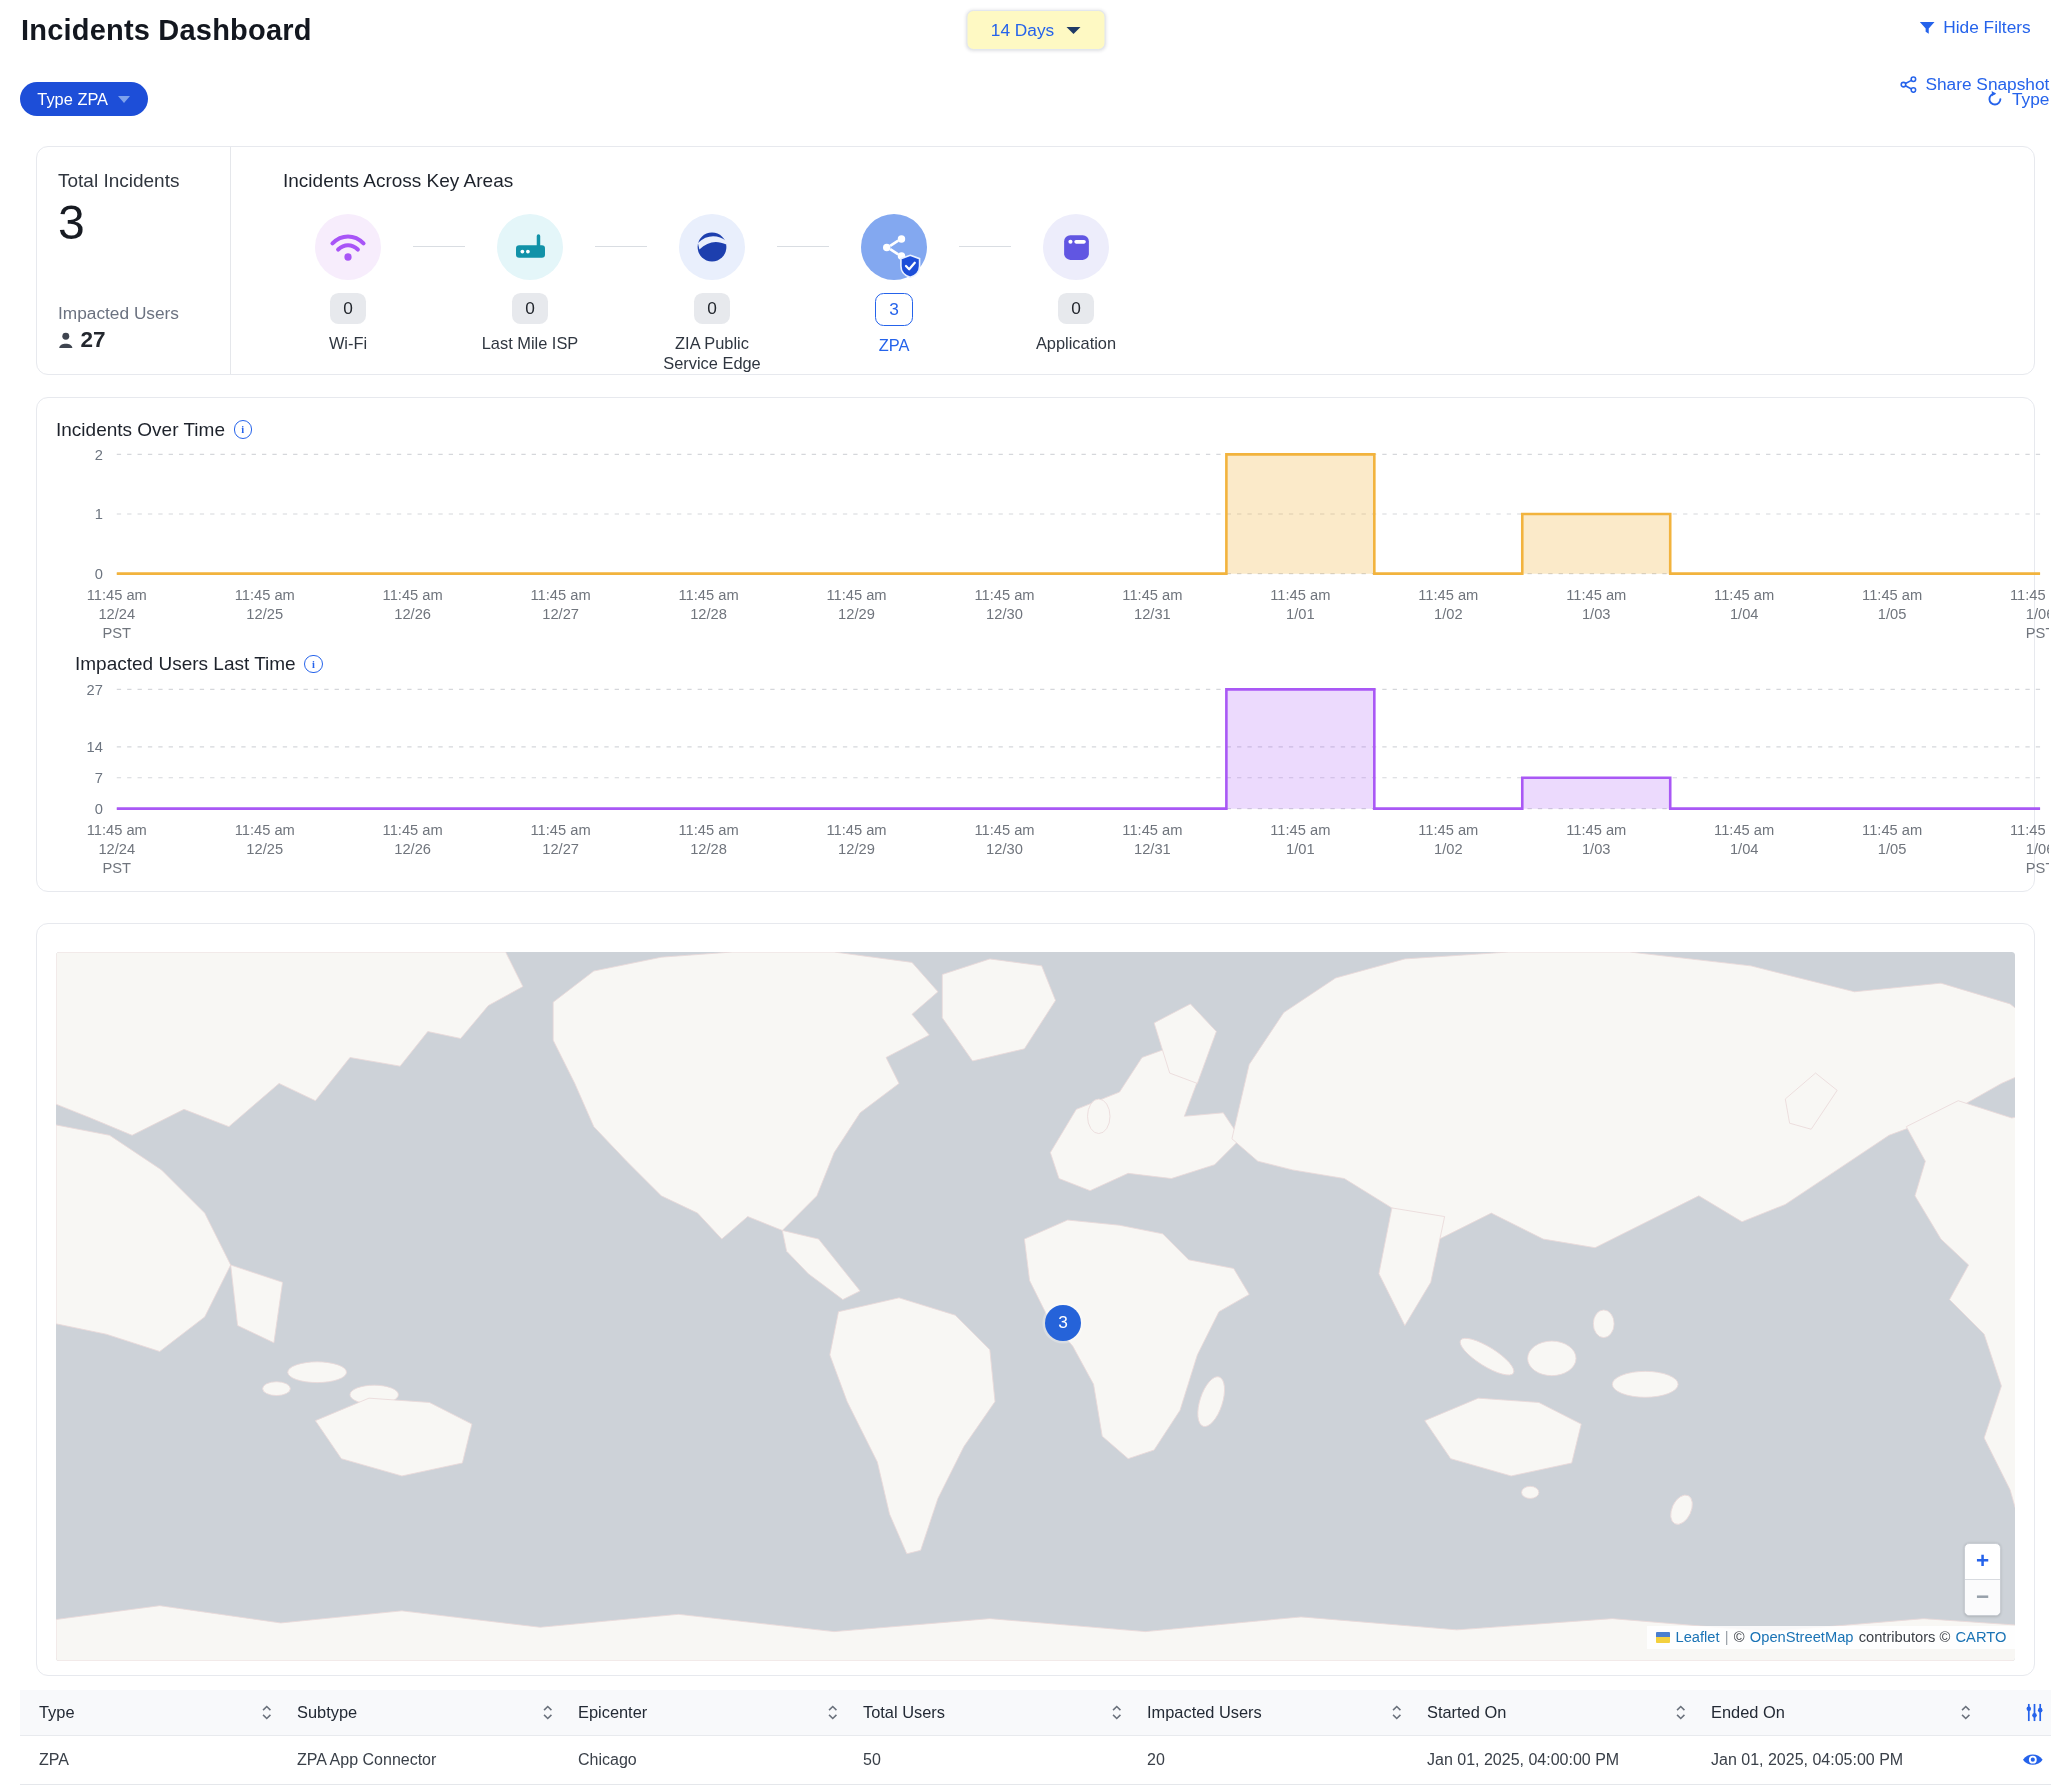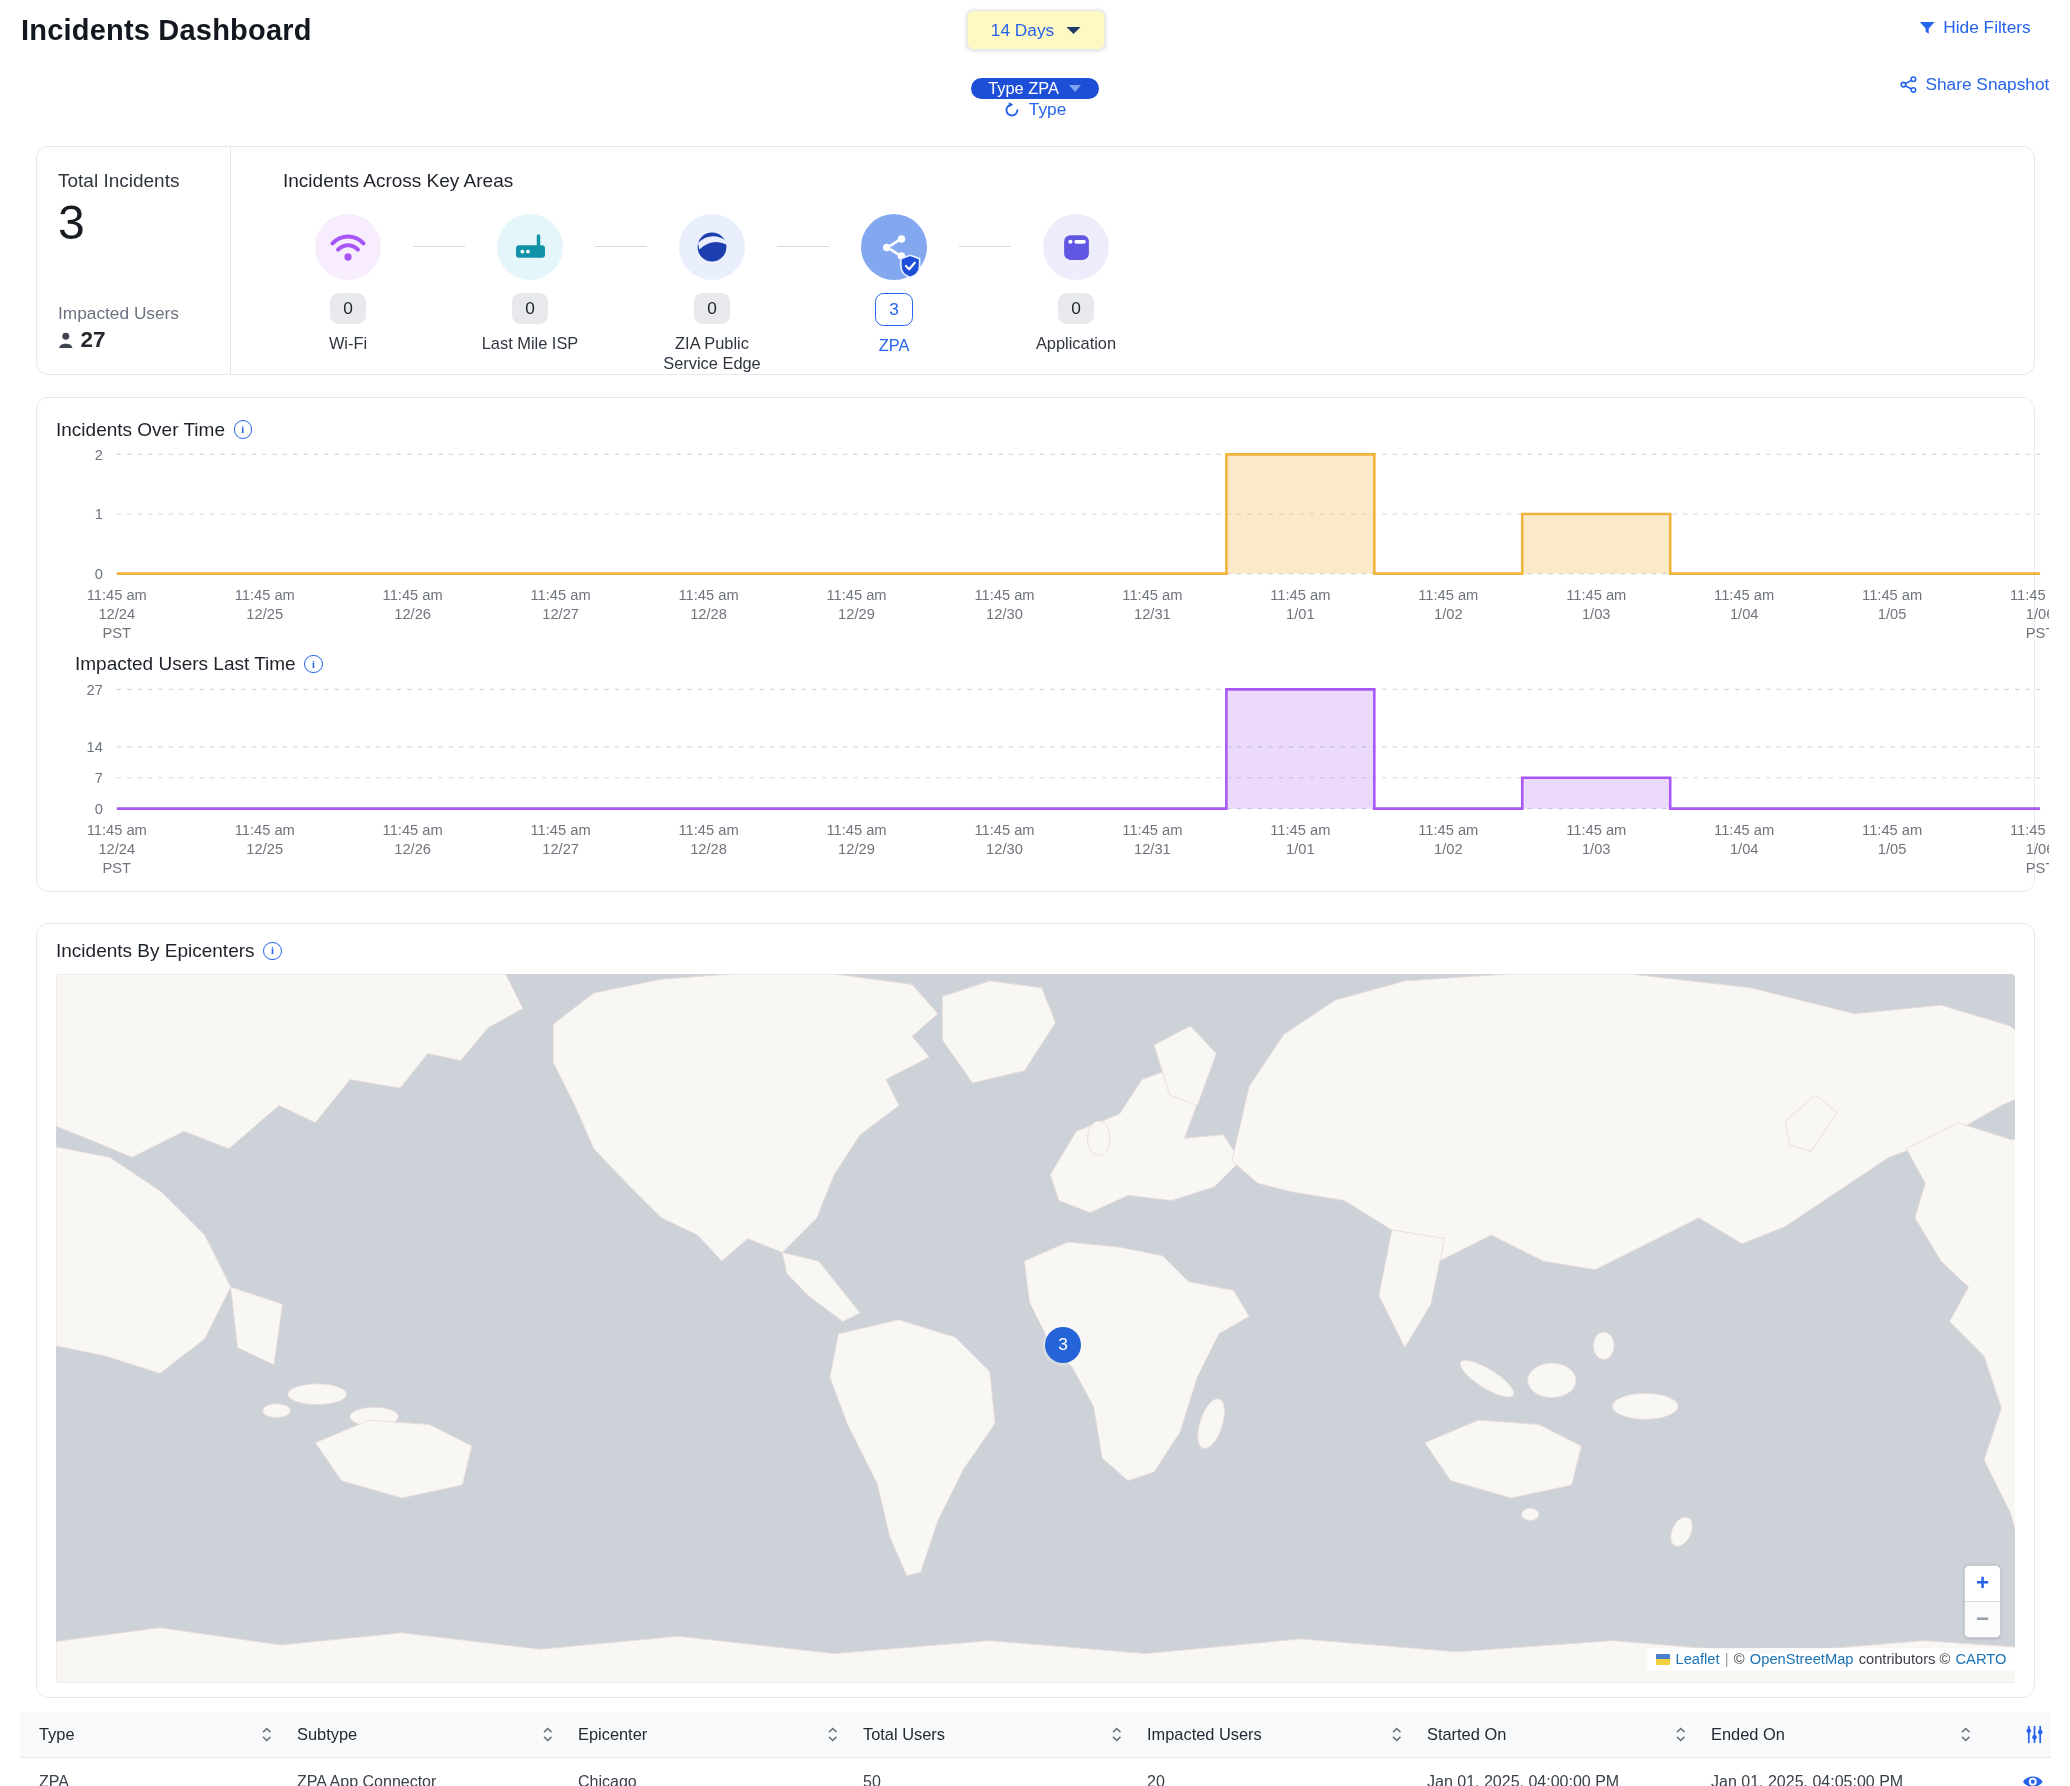--- a/index.html
+++ b/index.html
@@ -11,21 +11,21 @@
   .hdr h1{margin:0;font-size:29px;font-weight:700;color:#13171f;letter-spacing:0.2px;}
   .range-box{position:absolute;left:50%;top:10.4px;transform:translateX(-50%);
     width:137px;height:38px;background:#fef9c3;border:0.9px solid #e3e7ee;border-radius:7px;
     box-shadow:0 0.9px 3.5px rgba(20,30,60,.14);display:flex;align-items:center;justify-content:center;gap:12px;cursor:pointer;}
   .range-box span{color:#2563eb;font-size:17.3px;}
   .caret-dn{width:0;height:0;border-left:7px solid transparent;border-right:7px solid transparent;border-top:7.8px solid #1f3a66;}
   .hdr-links{position:absolute;right:21.6px;top:17.3px;display:flex;gap:36px;align-items:center;flex-direction:column;}
   .blue-link{display:flex;align-items:center;gap:7.8px;color:#2563eb;font-size:17.3px;cursor:pointer;}
 
   
-  .filter-row{display:flex;justify-content:space-between;align-items:center;padding:12px 21.6px 0 20px;height:42px;flex-direction:column;}
+  .filter-row{display:flex;justify-content:space-between;align-items:center;padding:12px 21.6px 0 20px;height:42px;}
   .chip{display:inline-flex;align-items:center;gap:10.4px;background:#1d4ed8;color:#fff;
     font-size:16.4px;padding:0 17.3px;height:34px;border-radius:864px;cursor:pointer;}
   .chip .caret{width:0;height:0;border-left:6px solid transparent;border-right:6px solid transparent;border-top:7px solid #7ea2ec;}
 
   
   .card{border:0.9px solid #e7e9ee;border-radius:12px;margin:0 36px;background:#fff;}
   .card-title{font-size:19px;color:#1d222b;display:flex;align-items:center;gap:8.6px;font-weight:500;}
   .info{display:inline-flex;align-items:center;justify-content:center;width:16.4px;height:16.4px;
     border:1.4px solid #2563eb;border-radius:50%;color:#2563eb;font-size:10.4px;cursor:pointer;flex:0 0 auto;}
   .info::after{content:"i";font-family:"Liberation Serif",serif;font-weight:700;}
@@ -317,24 +317,20 @@
           <text x="2123.846153846154" y="180" text-anchor="middle" font-size="17" fill="#70757d">11:45 am</text>
           <text x="2123.846153846154" y="202" text-anchor="middle" font-size="17" fill="#70757d">1/05</text>
           <text x="2295" y="180" text-anchor="middle" font-size="17" fill="#70757d">11:45 am</text>
           <text x="2295" y="202" text-anchor="middle" font-size="17" fill="#70757d">1/06</text>
           <text x="2295" y="224" text-anchor="middle" font-size="17" fill="#70757d">PST</text>
         </svg>
       </div>
   </div>
 
   <div class="card map-card">
-    <div class="card-title">
-      <span>Incidents By Epicenters</span>
-      <span class="info"></span>
-    </div>
     <div class="map">
       <svg class="world" width="1993" height="709" viewBox="0 0 2305 820">
         <g fill="#f8f7f4" stroke="#eadada" stroke-width="1">
 
           <path d="M0,0 L520,0 L540,40 L500,62 L468,100 L430,92 L398,132 L340,122 L300,172 L258,152 L200,202 L148,182 L88,212 L40,192 L0,176 Z"></path>
           <path d="M0,200 L62,212 L122,252 L172,302 L202,362 L172,422 L120,462 L58,442 L0,430 Z"></path>
           <path d="M202,362 L262,382 L252,452 L210,432 Z"></path>
           <ellipse cx="302" cy="486" rx="34" ry="12"></ellipse>
           <ellipse cx="368" cy="512" rx="28" ry="11"></ellipse>
           <ellipse cx="255" cy="505" rx="16" ry="8"></ellipse>

